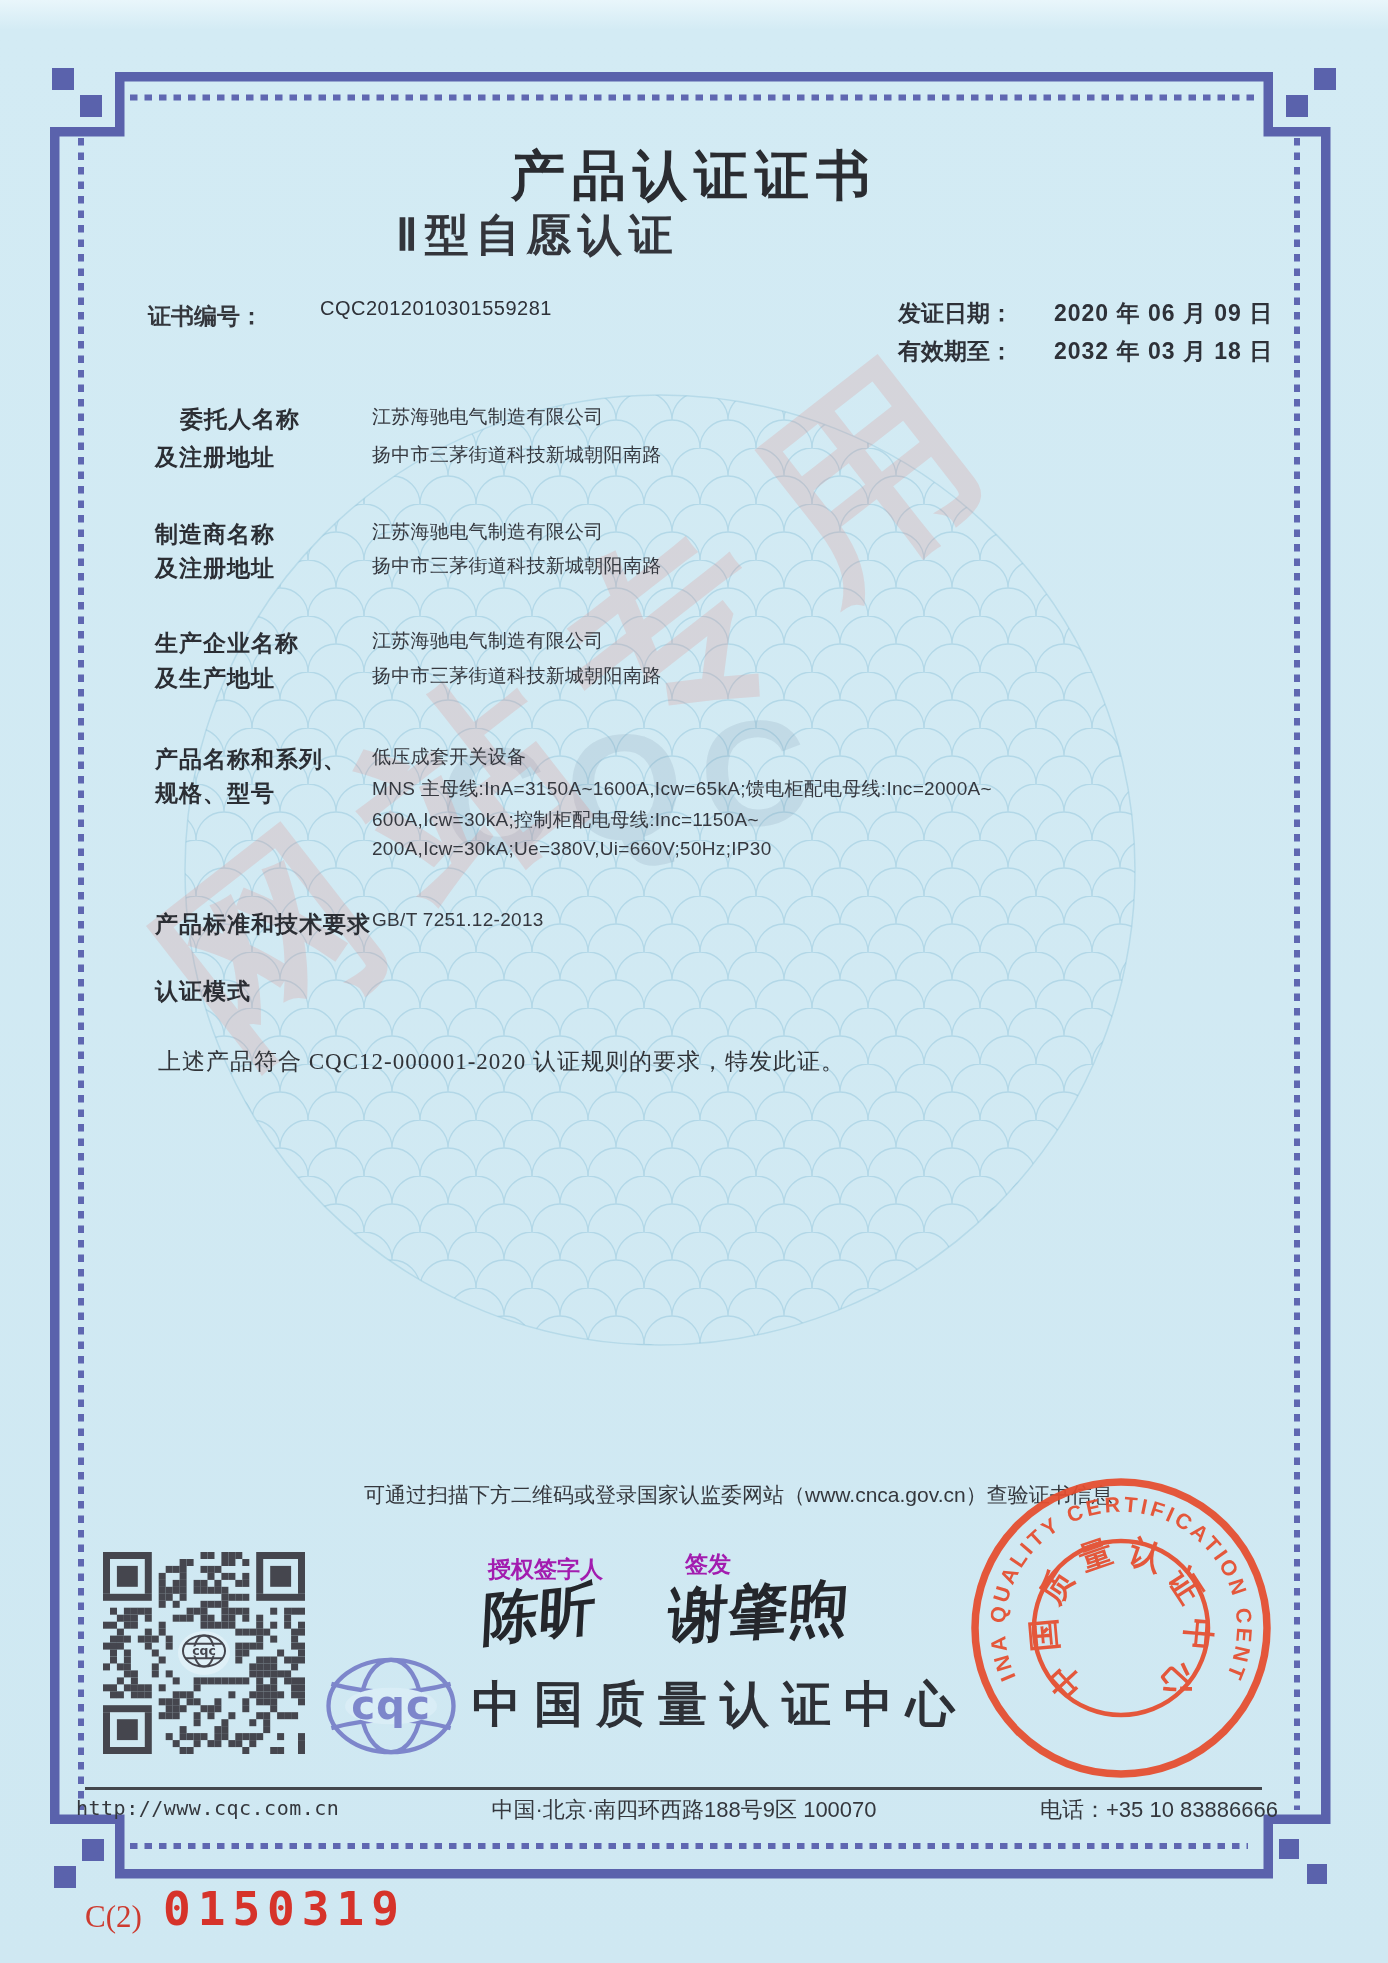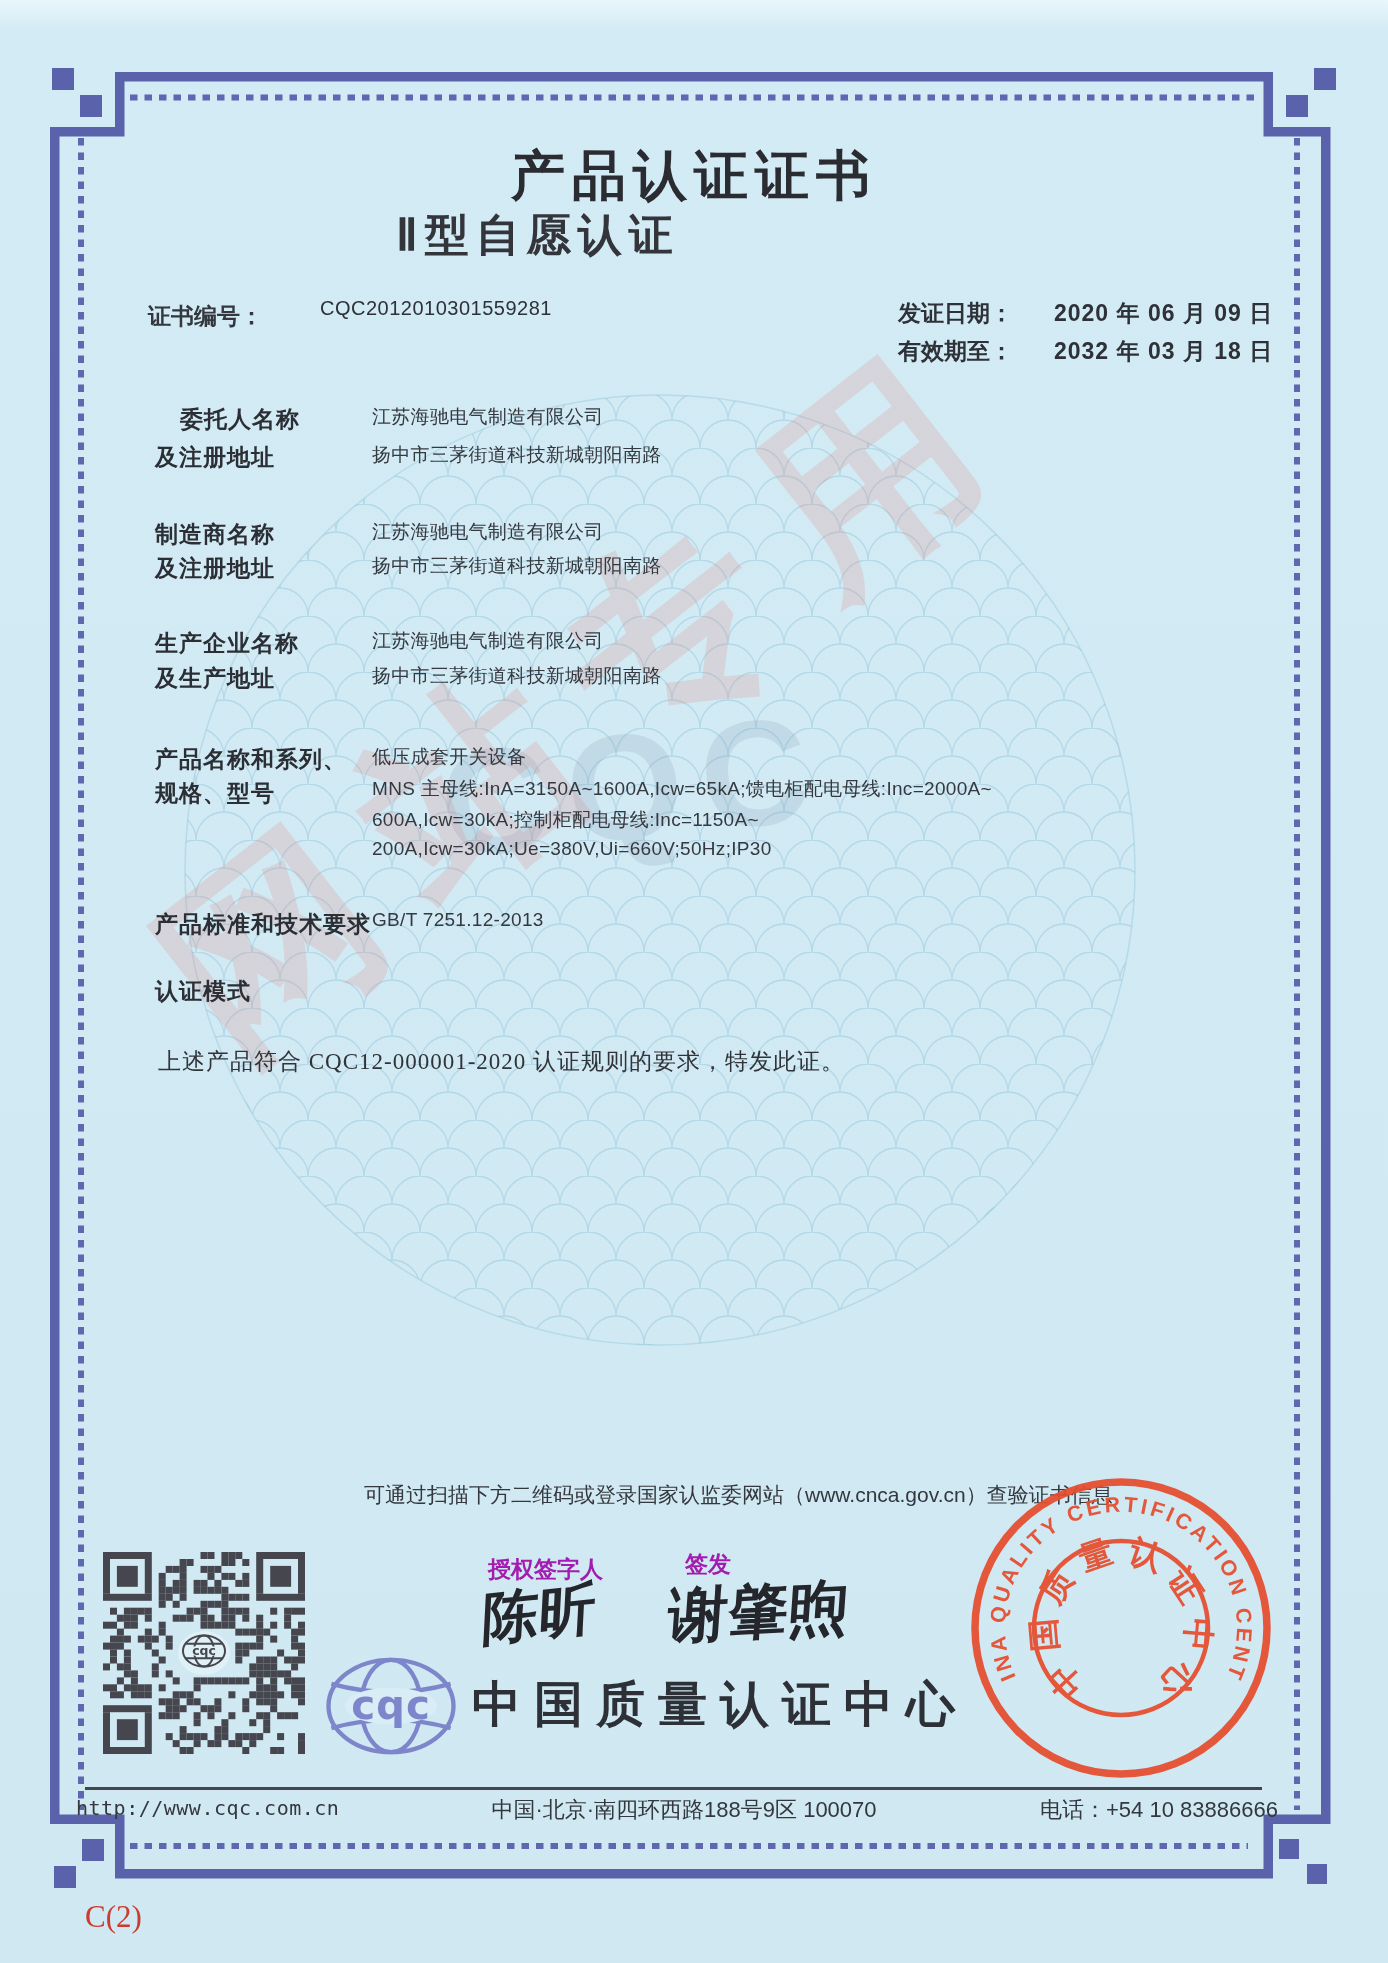--- a/index.html
+++ b/index.html
@@ -471,17 +471,18 @@
       <text x="150" y="84" transform="rotate(19,150,150)">认</text>
       <text x="150" y="84" transform="rotate(57,150,150)">证</text>
       <text x="150" y="84" transform="rotate(95,150,150)">中</text>
       <text x="150" y="84" transform="rotate(133,150,150)">心</text>
     </g>
   </svg>
 
   <div class="abs footer-rule"></div>
   <div class="abs f-url mono">http://www.cqc.com.cn</div>
   <div class="abs f-addr">中国·北京·南四环西路188号9区  100070</div>
-  <div class="abs f-phone">电话：+54 10 83886666</div>
+  <div class="abs f-phone">电话：+35 10 83886666</div>
 
   <div class="abs serial-prefix">C(2)</div>
+  <div class="abs serial-num">0150319</div>
 
 </div>
 
 </body></html>

